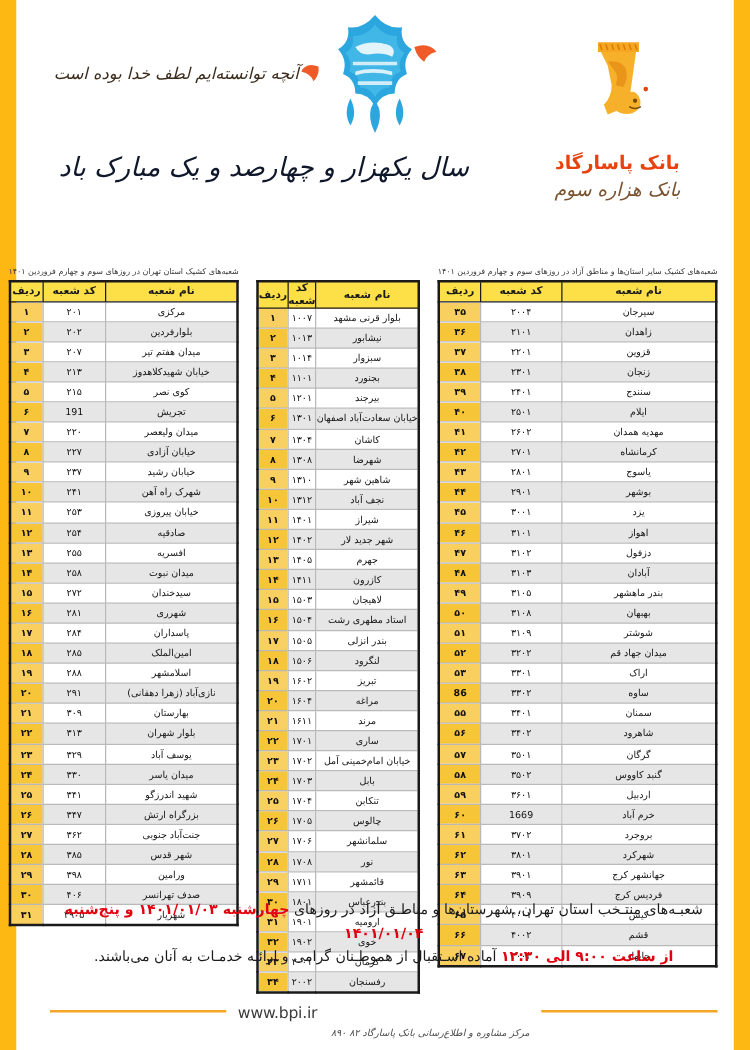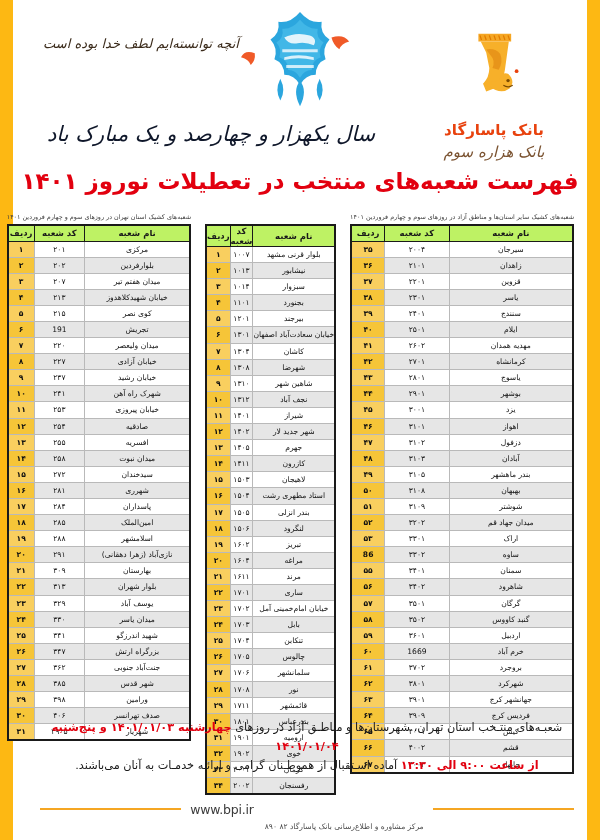--- a/index.html
+++ b/index.html
@@ -28,21 +28,21 @@
   .logo-mark { width: 78px; height: 78px; margin: 0 auto; display:block; }
   .logo-name {
     font-size: 15px; font-weight: bold; color: #E8420E;
     letter-spacing: -0.5px; margin-top: 18px; line-height: 1.1;
   }
   .logo-slogan {
     font-size: 15px; color: #7a5230; margin-top: 4px;
     font-style: italic;
   }
   .god-line {
-    position: absolute; top: 36px; left: 30px;
+    position: absolute; top: 52px; left: 30px;
     font-size: 13px; color: #3b2b1b; font-style: italic;
     white-space: nowrap;
   }
   .emblem {
     position: absolute; top: 8px; left: 50%;
     transform: translateX(-50%);
     width: 118px; height: 118px;
   }
   .greet {
     position: absolute; top: 122px; left: 0; right: 0;
@@ -67,21 +67,21 @@
   .tbl-cap {
     font-size: 6.4px; color: #3a3a3a; text-align: left;
     margin-bottom: 3px; white-space: nowrap;
   }
   table {
     border-collapse: collapse;
     border: 2px solid #1a1a1a;
     table-layout: fixed;
   }
   th {
-    background: #bef264;
+    background: #fde047;
     color: #1a1a1a;
     font-size: 8.5px; font-weight: bold;
     height: 16px;
     border: 1px solid #1a1a1a;
     text-align: center;
   }
   td {
     font-size: 7.6px; color: #111;
     height: 15.1px; line-height: 15.1px;
     border: 1px solid #b9b9b9;
@@ -114,20 +114,21 @@
   .foot-line .hl { color: #E2000F; font-weight: bold; }
   .foot-line2 { margin-top: 1px; }
   .rule-row {
     display: flex; align-items: center; gap: 9px;
     margin-top: 11px;
   }
   .rule { flex: 1; height: 1.5px; background: #F5A623; }
   .rule-mid { display: flex; align-items: center; gap: 11px; }
   .contact {
     font-size: 7.6px; color: #4a4a4a; white-space: nowrap;
+    font-style: italic;
     margin-top: 35px;
   }
   .site {
     font-size: 12.5px; color: #3b3b3b; letter-spacing: -0.2px;
     direction: ltr;
   }
 </style>
 </head>
 <body>
 
@@ -168,21 +169,20 @@
         <path d="M44 50 Q58 46 74 50 L74 53 Q58 49 44 53 Z" opacity="0.85"></path>
         <path d="M46 58 L74 58 L74 61 L46 61 Z" opacity="0.8"></path>
       </g>
       <g fill="#F05A28">
         <path d="M92 30 Q104 26 110 34 Q102 36 100 42 Q94 38 92 30 Z"></path>
         <path d="M14 46 Q4 42 0 50 Q8 52 10 58 Q15 53 14 46 Z"></path>
       </g>
     </svg>
 
     <div class="greet">سال یکهزار و چهارصد و یک مبارک باد</div>
-    <div class="main-title">فهرست شعبه‌های منتخب در تعطیلات نوروز ۱۴۰۱</div>
   </div>
 
   <div class="tables">
 
     <div class="tbl-wrap">
       <div class="tbl-cap">شعبه‌های کشیک سایر استان‌ها و مناطق آزاد در روزهای سوم و چهارم فروردین ۱۴۰۱</div>
       <table class="other">
         <colgroup>
             <col class="col-name">
             <col class="col-code">
@@ -205,21 +205,21 @@
               <td>زاهدان</td>
               <td>۲۱۰۱</td>
               <td class="idx">۳۶</td>
             </tr>
             <tr>
               <td>قزوین</td>
               <td>۲۲۰۱</td>
               <td class="idx">۳۷</td>
             </tr>
             <tr>
-              <td>یاسر</td>
+              <td>زنجان</td>
               <td>۲۳۰۱</td>
               <td class="idx">۳۸</td>
             </tr>
             <tr>
               <td>سنندج</td>
               <td>۲۴۰۱</td>
               <td class="idx">۳۹</td>
             </tr>
             <tr>
               <td>ایلام</td>

